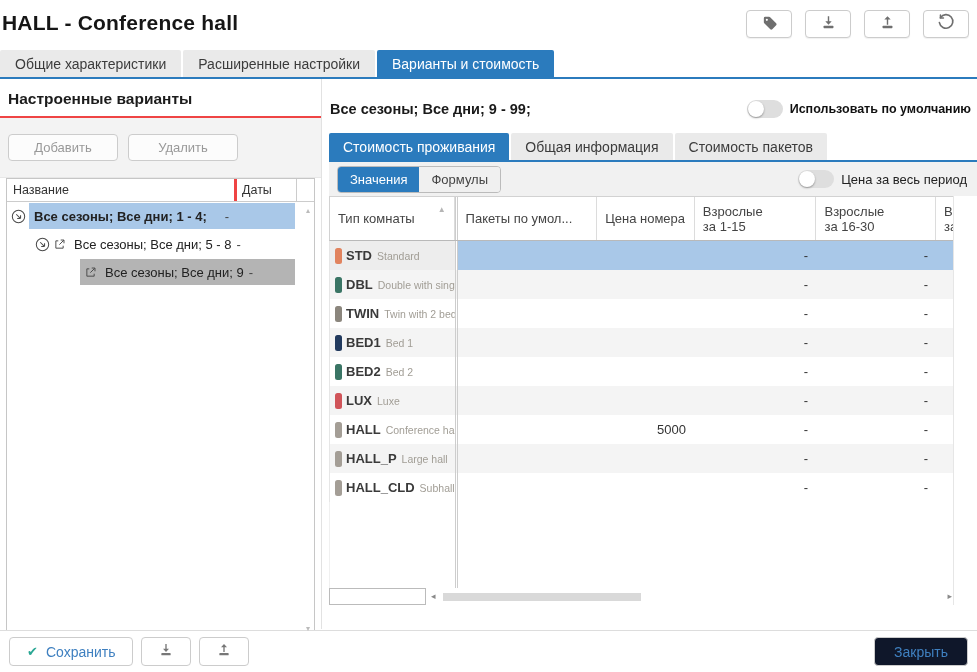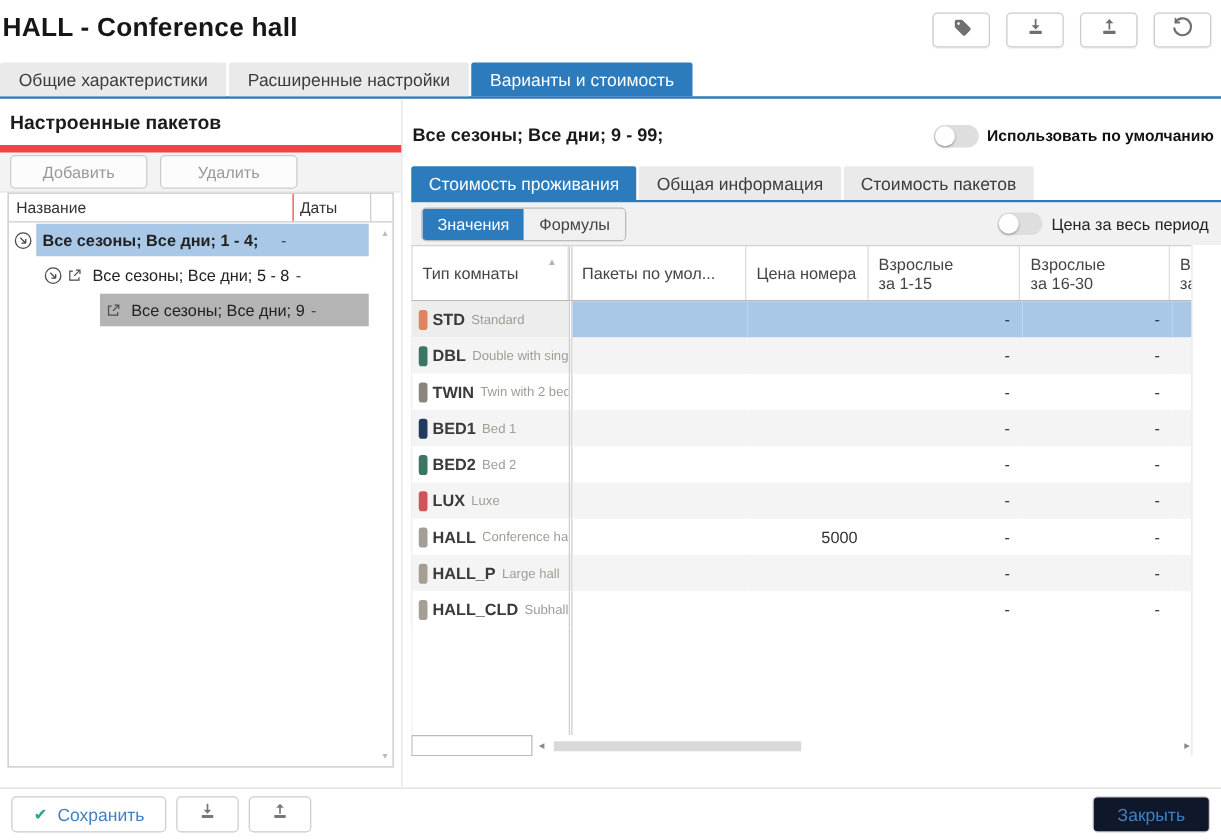--- a/index.html
+++ b/index.html
@@ -20,28 +20,28 @@
           display:flex; align-items:center; border-radius:2px 2px 0 0; cursor:pointer; white-space:nowrap; }
   .mtab.active { background:#2b7bbd; color:#fff; }
   .tabline { height:2px; background:#2b7bbd; }
 
   
   .content { display:flex; height:550px; }
 
   
   .left-panel { width:322px; border-right:1px solid #e2e2e2; position:relative; }
   .lp-title { margin:11px 8px 8px 8px; font-size:15.5px; font-weight:bold; color:#1c1c1c; }
-  .lp-toolbar { background:#f3f3f3; border-top:6px solid #ef4444; border-bottom:1px solid #e7e7e7;
-                padding:2px 8px; display:flex; gap:10px; }
+  .lp-toolbar { background:#f3f3f3; border-top:2px solid #ef4444; border-bottom:1px solid #e7e7e7;
+                padding:16px 8px; display:flex; gap:10px; }
   .lp-btn { width:110px; height:27px; background:#fcfcfc; border:1px solid #ccc; border-radius:4px;
             color:#999; font-size:13px; font-family:inherit; cursor:pointer; }
   .lp-grid { margin:0 6px; border:1px solid #c6c6c6; height:460px; background:#fff; position:relative; }
   .lp-grid-header { display:flex; height:23px; border-bottom:1px solid #ccc; align-items:center; font-size:12.5px; color:#333; }
   .lg-name { flex:1; padding-left:6px; }
-  .lg-dates { width:62px; border-left:1px solid #ef4444; padding-left:5px; height:100%; display:flex; align-items:center; }
+  .lg-dates { width:62px; border-left:3px solid #ef4444; padding-left:5px; height:100%; display:flex; align-items:center; }
   .lg-gutter { width:18px; border-left:1px solid #ccc; height:100%; }
   .lp-list { position:absolute; left:0; right:0; top:23px; bottom:0; overflow:hidden; }
   .tree-row { position:relative; height:28px; display:flex; align-items:center; font-size:13px; color:#222; cursor:pointer; }
   .tree-row > span { position:relative; z-index:1; }
   .tree-row .hl { position:absolute; top:1px; bottom:1px; z-index:0; }
   .tree-row.sel .hl { left:22px; right:19px; background:#a9c8e8; }
   .tree-row.gray .hl { left:73px; right:19px; background:#b4b4b4; }
   .tree-row.lvl0 { padding-left:4px; }
   .tree-row.lvl1 { padding-left:28px; }
   .tree-row.lvl2 { padding-left:77px; }
@@ -152,21 +152,21 @@
   <div class="main-tabs" id="main-tabs">
       <div class="mtab">Общие характеристики</div>
       <div class="mtab">Расширенные настройки</div>
       <div class="mtab active">Варианты и стоимость</div>
     </div>
   <div class="tabline"></div>
 
   <div class="content">
 
     <div class="left-panel">
-      <div class="lp-title">Настроенные пакетов</div>
+      <div class="lp-title">Настроенные варианты</div>
       <div class="lp-toolbar">
         <button class="lp-btn">Добавить</button>
         <button class="lp-btn">Удалить</button>
       </div>
       <div class="lp-grid">
         <div class="lp-grid-header">
           <div class="lg-name">Название</div>
           <div class="lg-dates">Даты</div>
           <div class="lg-gutter"></div>
         </div>

